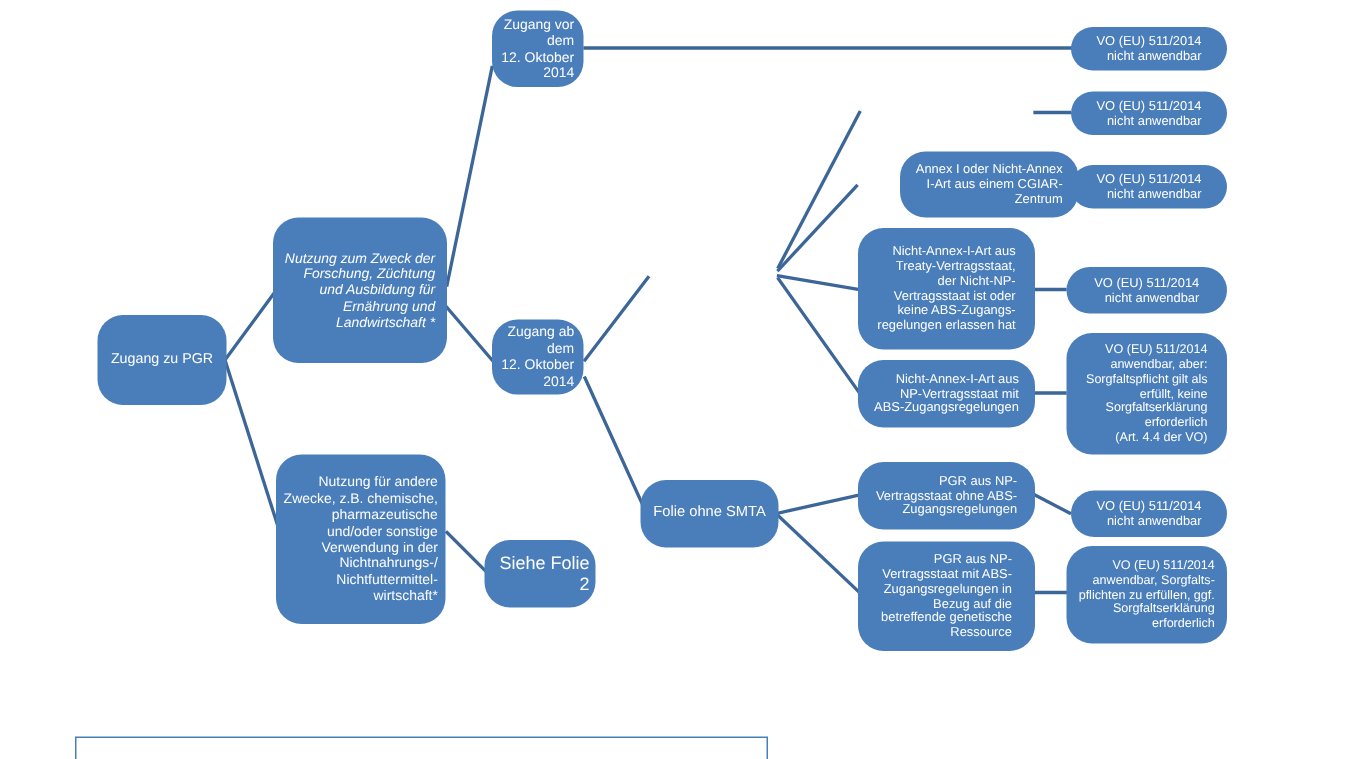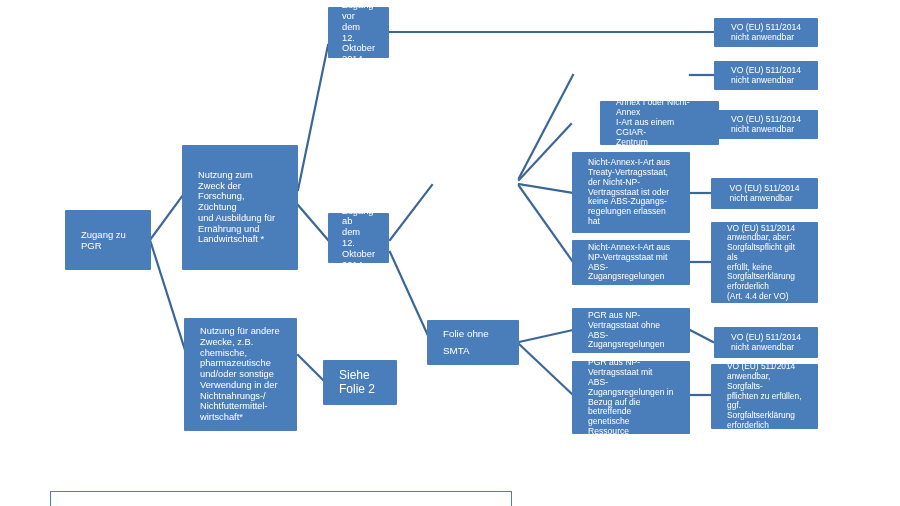--- a/index.html
+++ b/index.html
@@ -24,27 +24,27 @@
     top: 0;
     width: 900px;
     height: 506px;
     pointer-events: none;
   }
   .node {
     position: absolute;
     box-sizing: border-box;
     background: #4A7EBB;
     color: #ffffff;
-    border-radius: 1px;
+    border-radius: 17px;
     display: flex;
     align-items: center;
     justify-content: center;
-    text-align: left;
+    text-align: right;
     line-height: 1.16;
-    padding: 3px 16px;
+    padding: 3px 4px;
     white-space: pre-line;
     z-index: 2;
   }
   .node.n-root        { font-size: 9.5px; }
   .node.n-purpose     { font-size: 9.3px; }
   .node.n-date        { font-size: 9.3px; }
   .node.n-slide       { font-size: 12px; }
   .node.n-smta        { font-size: 9.8px; line-height: 1.7; }
   .node.n-case        { font-size: 8.6px; }
   .node.n-result      { font-size: 8.6px; }
@@ -106,27 +106,27 @@
       <path d="M690,124 L713,124"></path>
       <path d="M690,193 L710,193"></path>
       <path d="M690,262 L710,262"></path>
       <path d="M690,330 L713,342"></path>
       <path d="M690,395 L713,395"></path>
     </g>
   </svg>
 
   <div class="node n-root" style="left:65px; top:210px; width:86px; height:60px;">Zugang zu PGR</div>
 
-  <div class="node n-purpose" style="left:182px; top:145px; width:116px; height:125px;">Nutzung zum Zweck der
+  <div class="node n-purpose" style="left:182px; top:145px; width:116px; height:97px;font-style:italic;">Nutzung zum Zweck der
 Forschung, Züchtung
 und Ausbildung für
 Ernährung und
 Landwirtschaft *</div>
 
-  <div class="node n-purpose" style="left:184px; top:318px; width:113px; height:113px;">Nutzung für andere
+  <div class="node n-purpose" style="left:184px; top:303px; width:113px; height:113px;">Nutzung für andere
 Zwecke, z.B. chemische,
 pharmazeutische
 und/oder sonstige
 Verwendung in der
 Nichtnahrungs-/
 Nichtfuttermittel-
 wirtschaft*</div>
 
   <div class="node n-date" style="left:328px; top:7px; width:61px; height:51px;">Zugang vor
 dem

